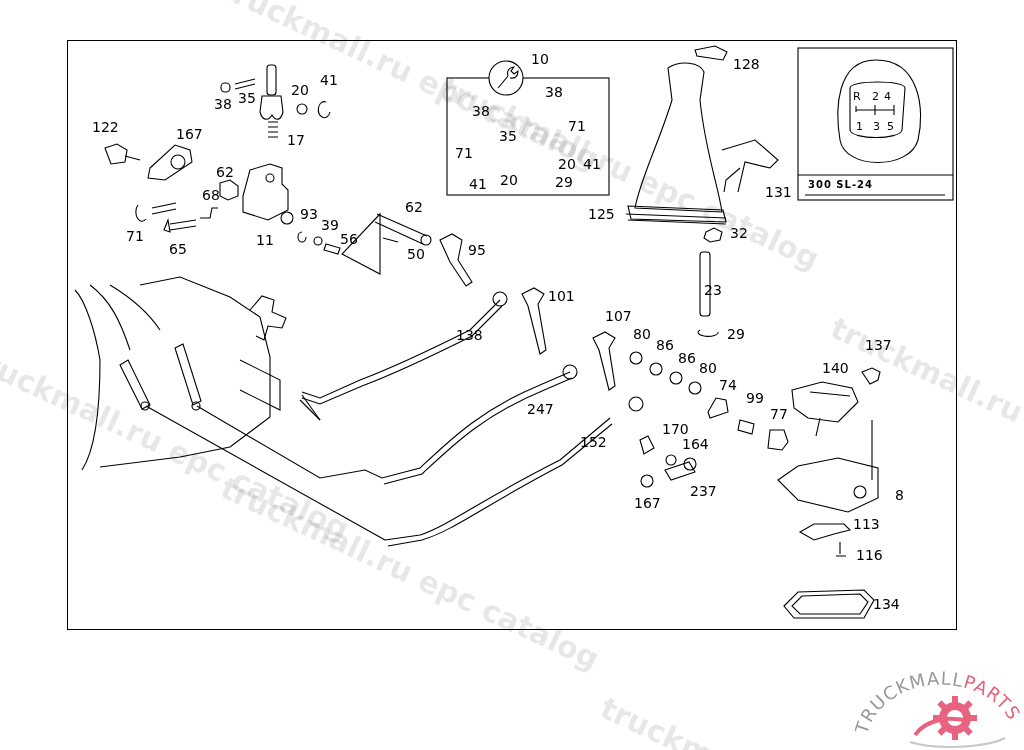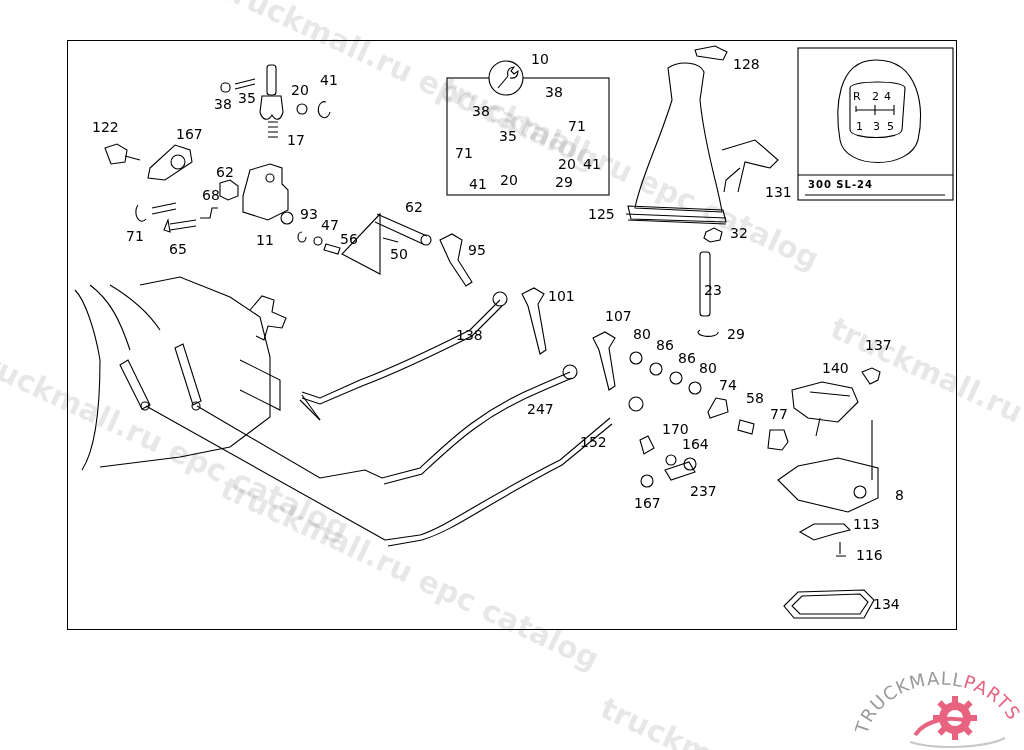--- a/index.html
+++ b/index.html
@@ -142,24 +142,24 @@
   <span class="lbl" style="left:238px;top:91px">35</span>
   <span class="lbl" style="left:291px;top:83px">20</span>
   <span class="lbl" style="left:320px;top:73px">41</span>
   <span class="lbl" style="left:287px;top:133px">17</span>
   <span class="lbl" style="left:216px;top:165px">62</span>
   <span class="lbl" style="left:202px;top:188px">68</span>
   <span class="lbl" style="left:126px;top:229px">71</span>
   <span class="lbl" style="left:169px;top:242px">65</span>
   <span class="lbl" style="left:256px;top:233px">11</span>
   <span class="lbl" style="left:300px;top:207px">93</span>
-  <span class="lbl" style="left:321px;top:218px">47</span>
+  <span class="lbl" style="left:321px;top:218px">39</span>
   <span class="lbl" style="left:340px;top:232px">56</span>
   <span class="lbl" style="left:405px;top:200px">62</span>
-  <span class="lbl" style="left:390px;top:247px">50</span>
+  <span class="lbl" style="left:407px;top:247px">50</span>
   <span class="lbl" style="left:468px;top:243px">95</span>
   <span class="lbl" style="left:531px;top:52px">10</span>
   <span class="lbl" style="left:472px;top:104px">38</span>
   <span class="lbl" style="left:545px;top:85px">38</span>
   <span class="lbl" style="left:568px;top:119px">71</span>
   <span class="lbl" style="left:499px;top:129px">35</span>
   <span class="lbl" style="left:455px;top:146px">71</span>
   <span class="lbl" style="left:558px;top:157px">20</span>
   <span class="lbl" style="left:583px;top:157px">41</span>
   <span class="lbl" style="left:469px;top:177px">41</span>
@@ -173,21 +173,21 @@
   <span class="lbl" style="left:727px;top:327px">29</span>
   <span class="lbl" style="left:548px;top:289px">101</span>
   <span class="lbl" style="left:456px;top:328px">138</span>
   <span class="lbl" style="left:527px;top:402px">247</span>
   <span class="lbl" style="left:605px;top:309px">107</span>
   <span class="lbl" style="left:633px;top:327px">80</span>
   <span class="lbl" style="left:656px;top:338px">86</span>
   <span class="lbl" style="left:678px;top:351px">86</span>
   <span class="lbl" style="left:699px;top:361px">80</span>
   <span class="lbl" style="left:719px;top:378px">74</span>
-  <span class="lbl" style="left:746px;top:391px">58</span>
+  <span class="lbl" style="left:746px;top:391px">99</span>
   <span class="lbl" style="left:770px;top:407px">77</span>
   <span class="lbl" style="left:580px;top:435px">152</span>
   <span class="lbl" style="left:662px;top:422px">170</span>
   <span class="lbl" style="left:682px;top:437px">164</span>
   <span class="lbl" style="left:690px;top:484px">237</span>
   <span class="lbl" style="left:634px;top:496px">167</span>
   <span class="lbl" style="left:865px;top:338px">137</span>
   <span class="lbl" style="left:822px;top:361px">140</span>
   <span class="lbl" style="left:895px;top:488px">8</span>
   <span class="lbl" style="left:853px;top:517px">113</span>

